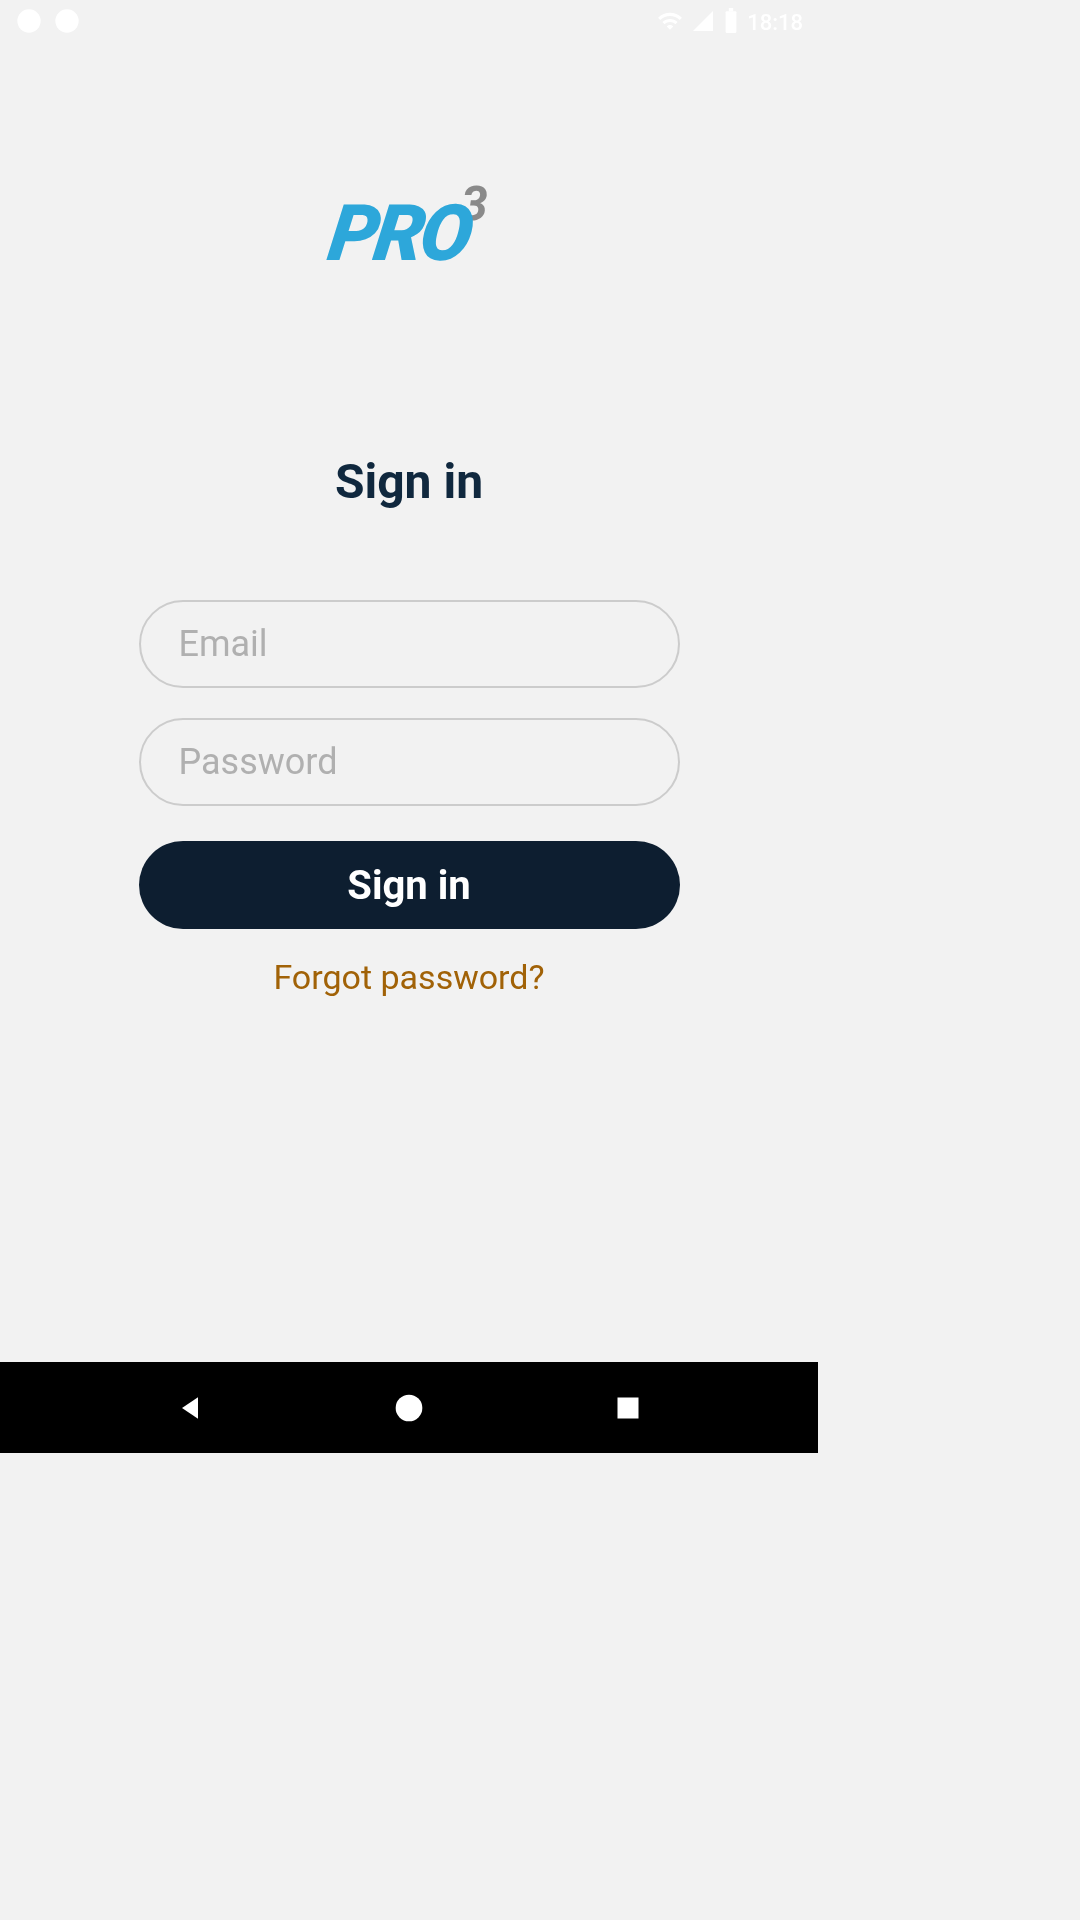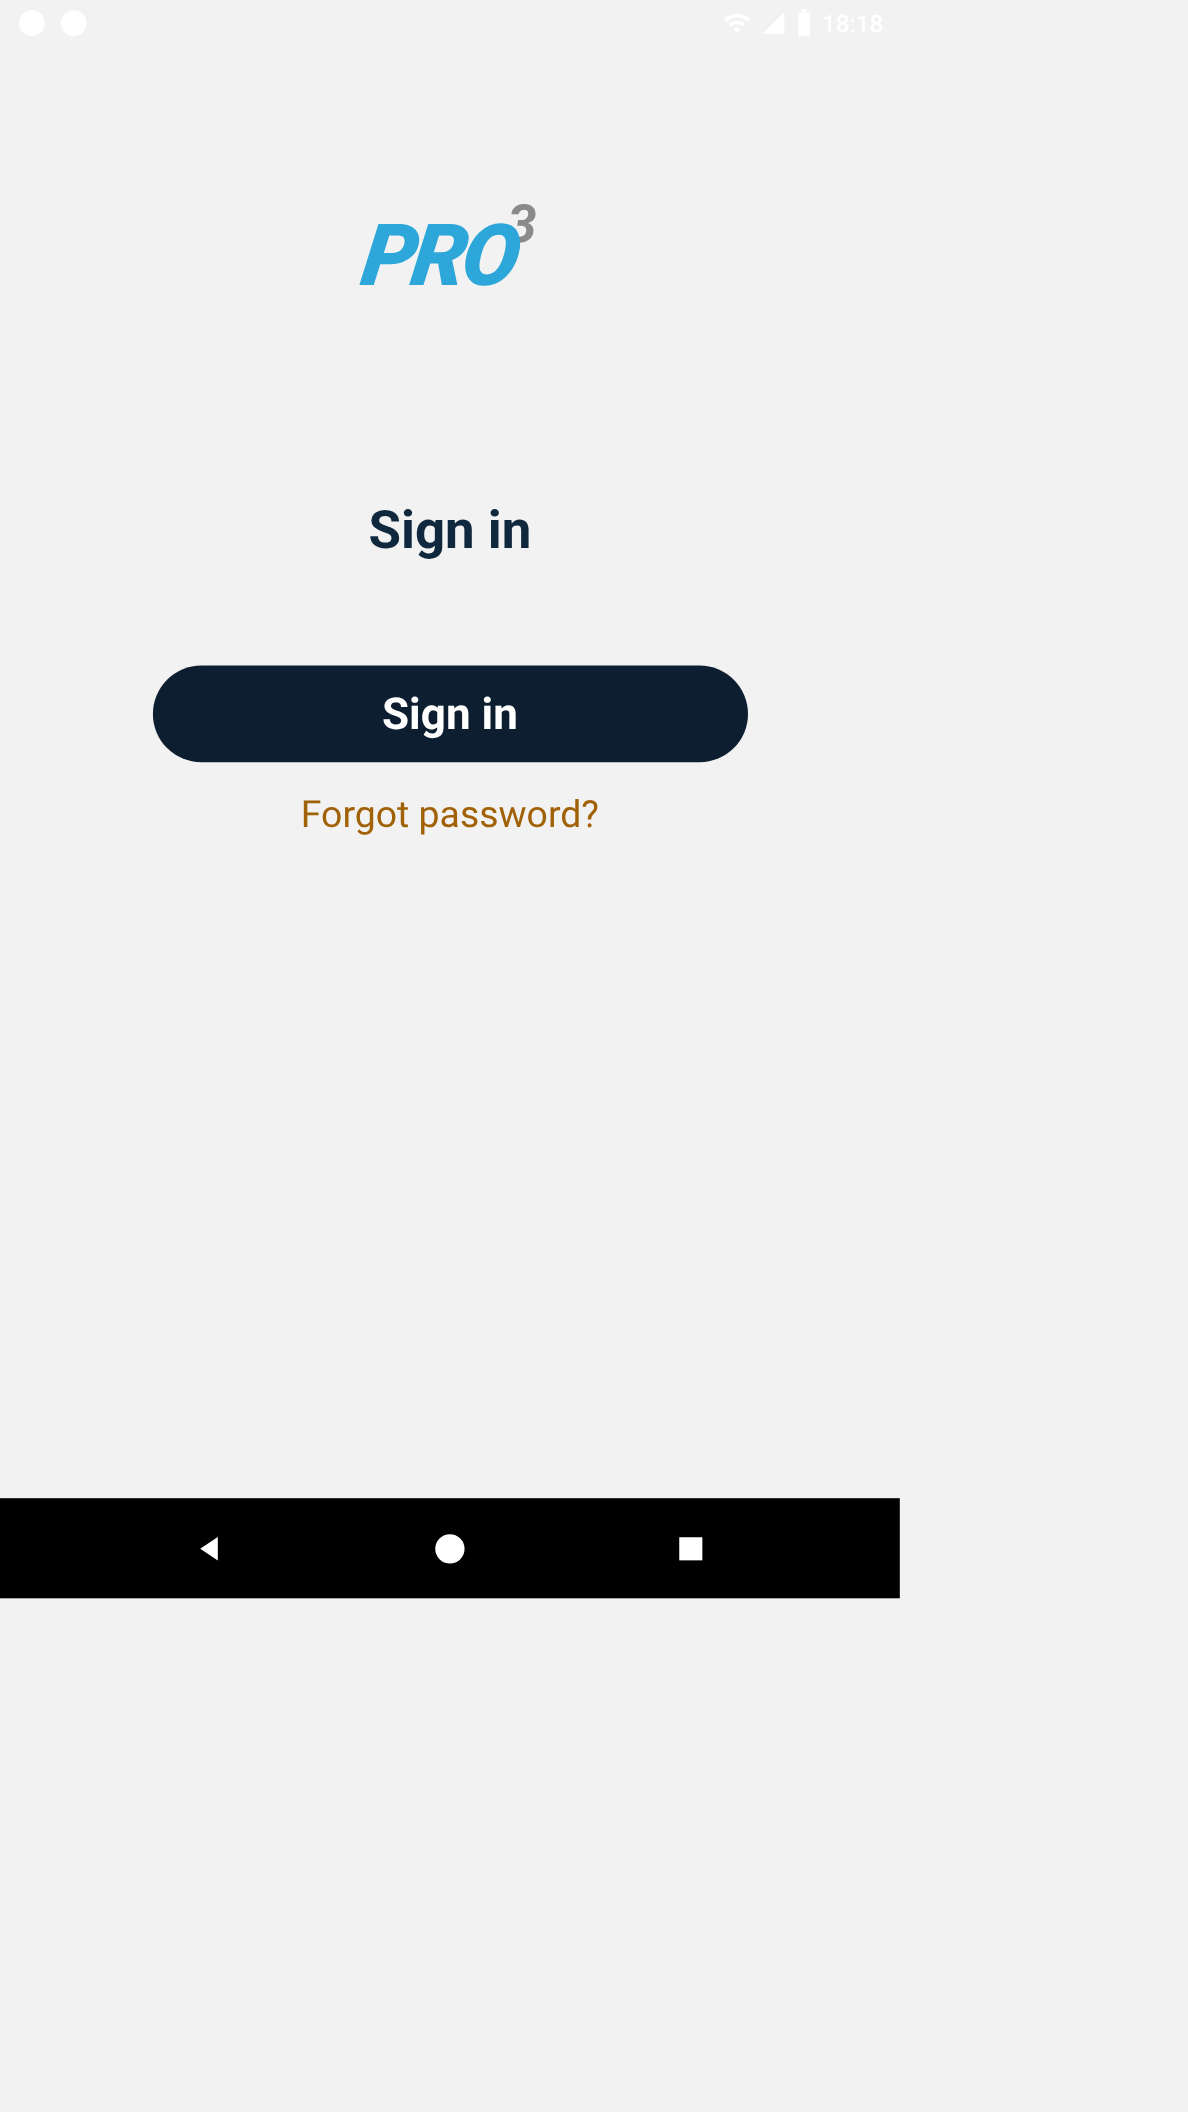--- a/index.html
+++ b/index.html
@@ -204,20 +204,24 @@
 <div class="content">
 
   <div class="logo">
     <span class="logo-text">PRO</span>
     <span class="logo-sup">3</span>
   </div>
 
   <h1 class="title">Sign in</h1>
 
   <div class="form">
+    <div style="position:relative;">
+      <input type="email" class="input focused" autofocus="" placeholder="Email" style="">
+    </div>
+    <input type="password" class="input" placeholder="Password" style="">
     <button class="signin-btn">Sign in</button>
   </div>
 
   <a class="forgot-link">Forgot password?</a>
 </div>
 
 <div class="nav-bar">
   <div class="nav-icon">
     <svg width="32" height="32" viewBox="0 0 24 24" fill="#ffffff">
       <path d="M18 4l-12 8 12 8z"></path>

